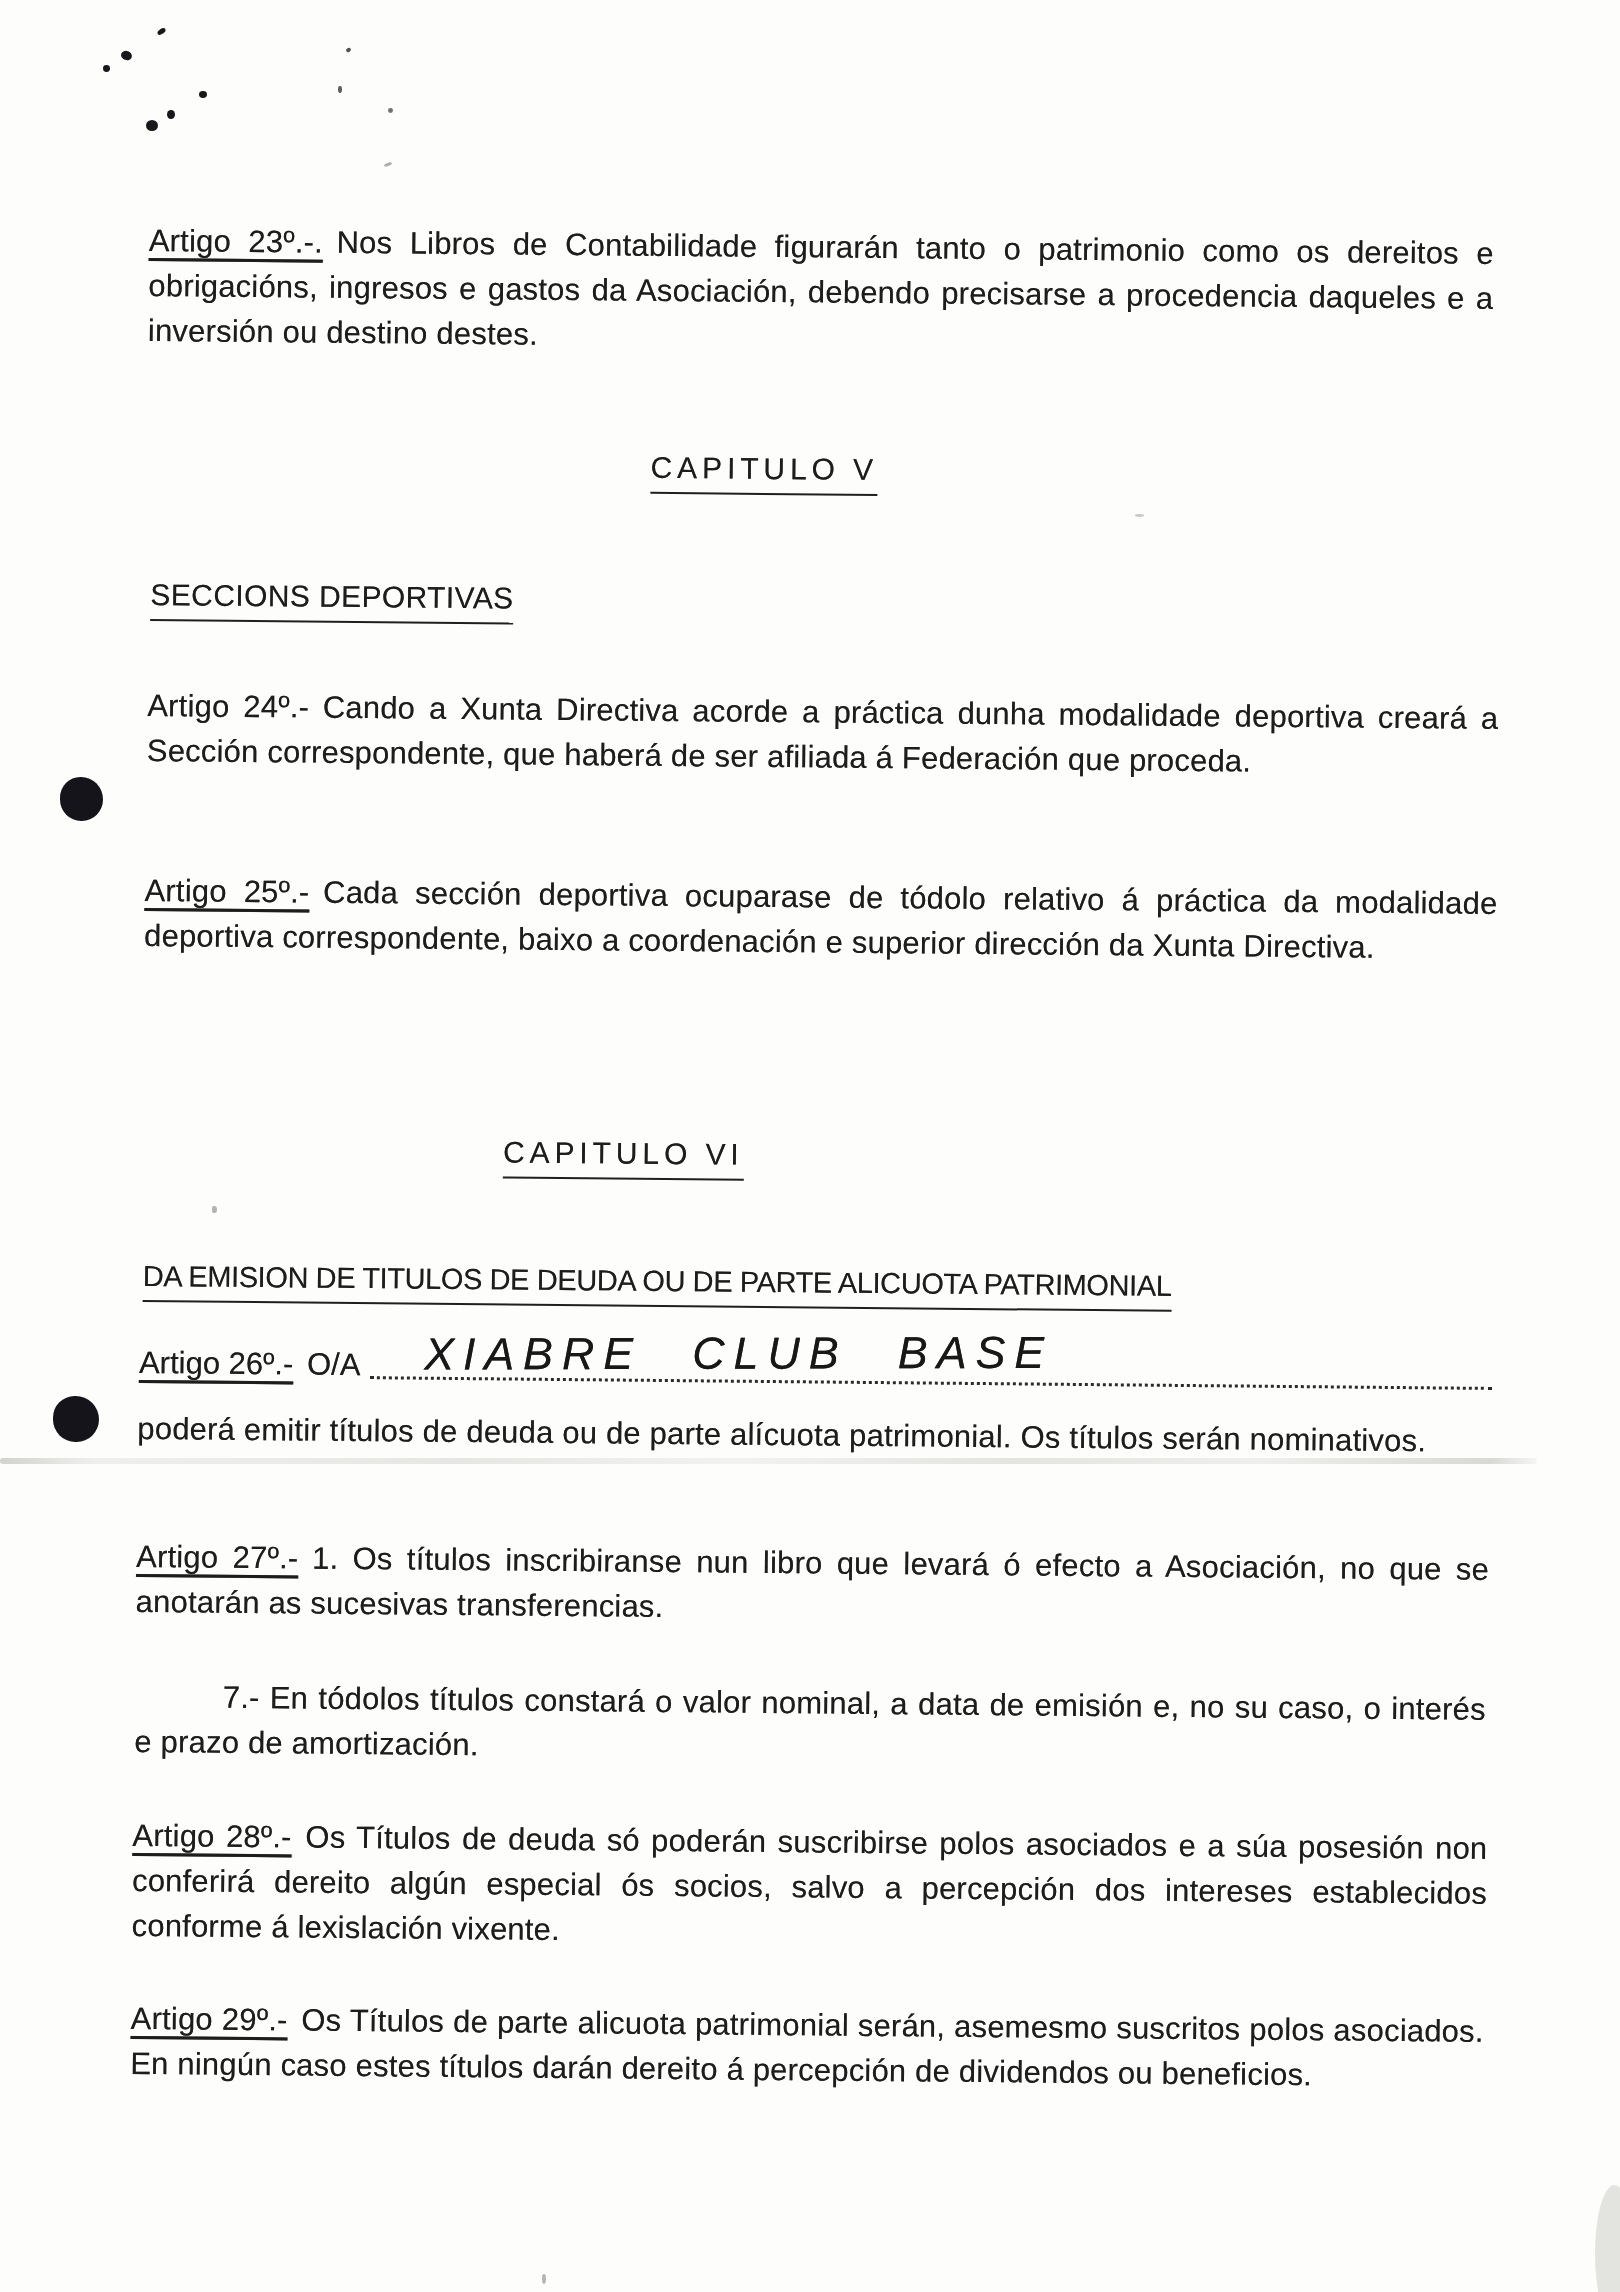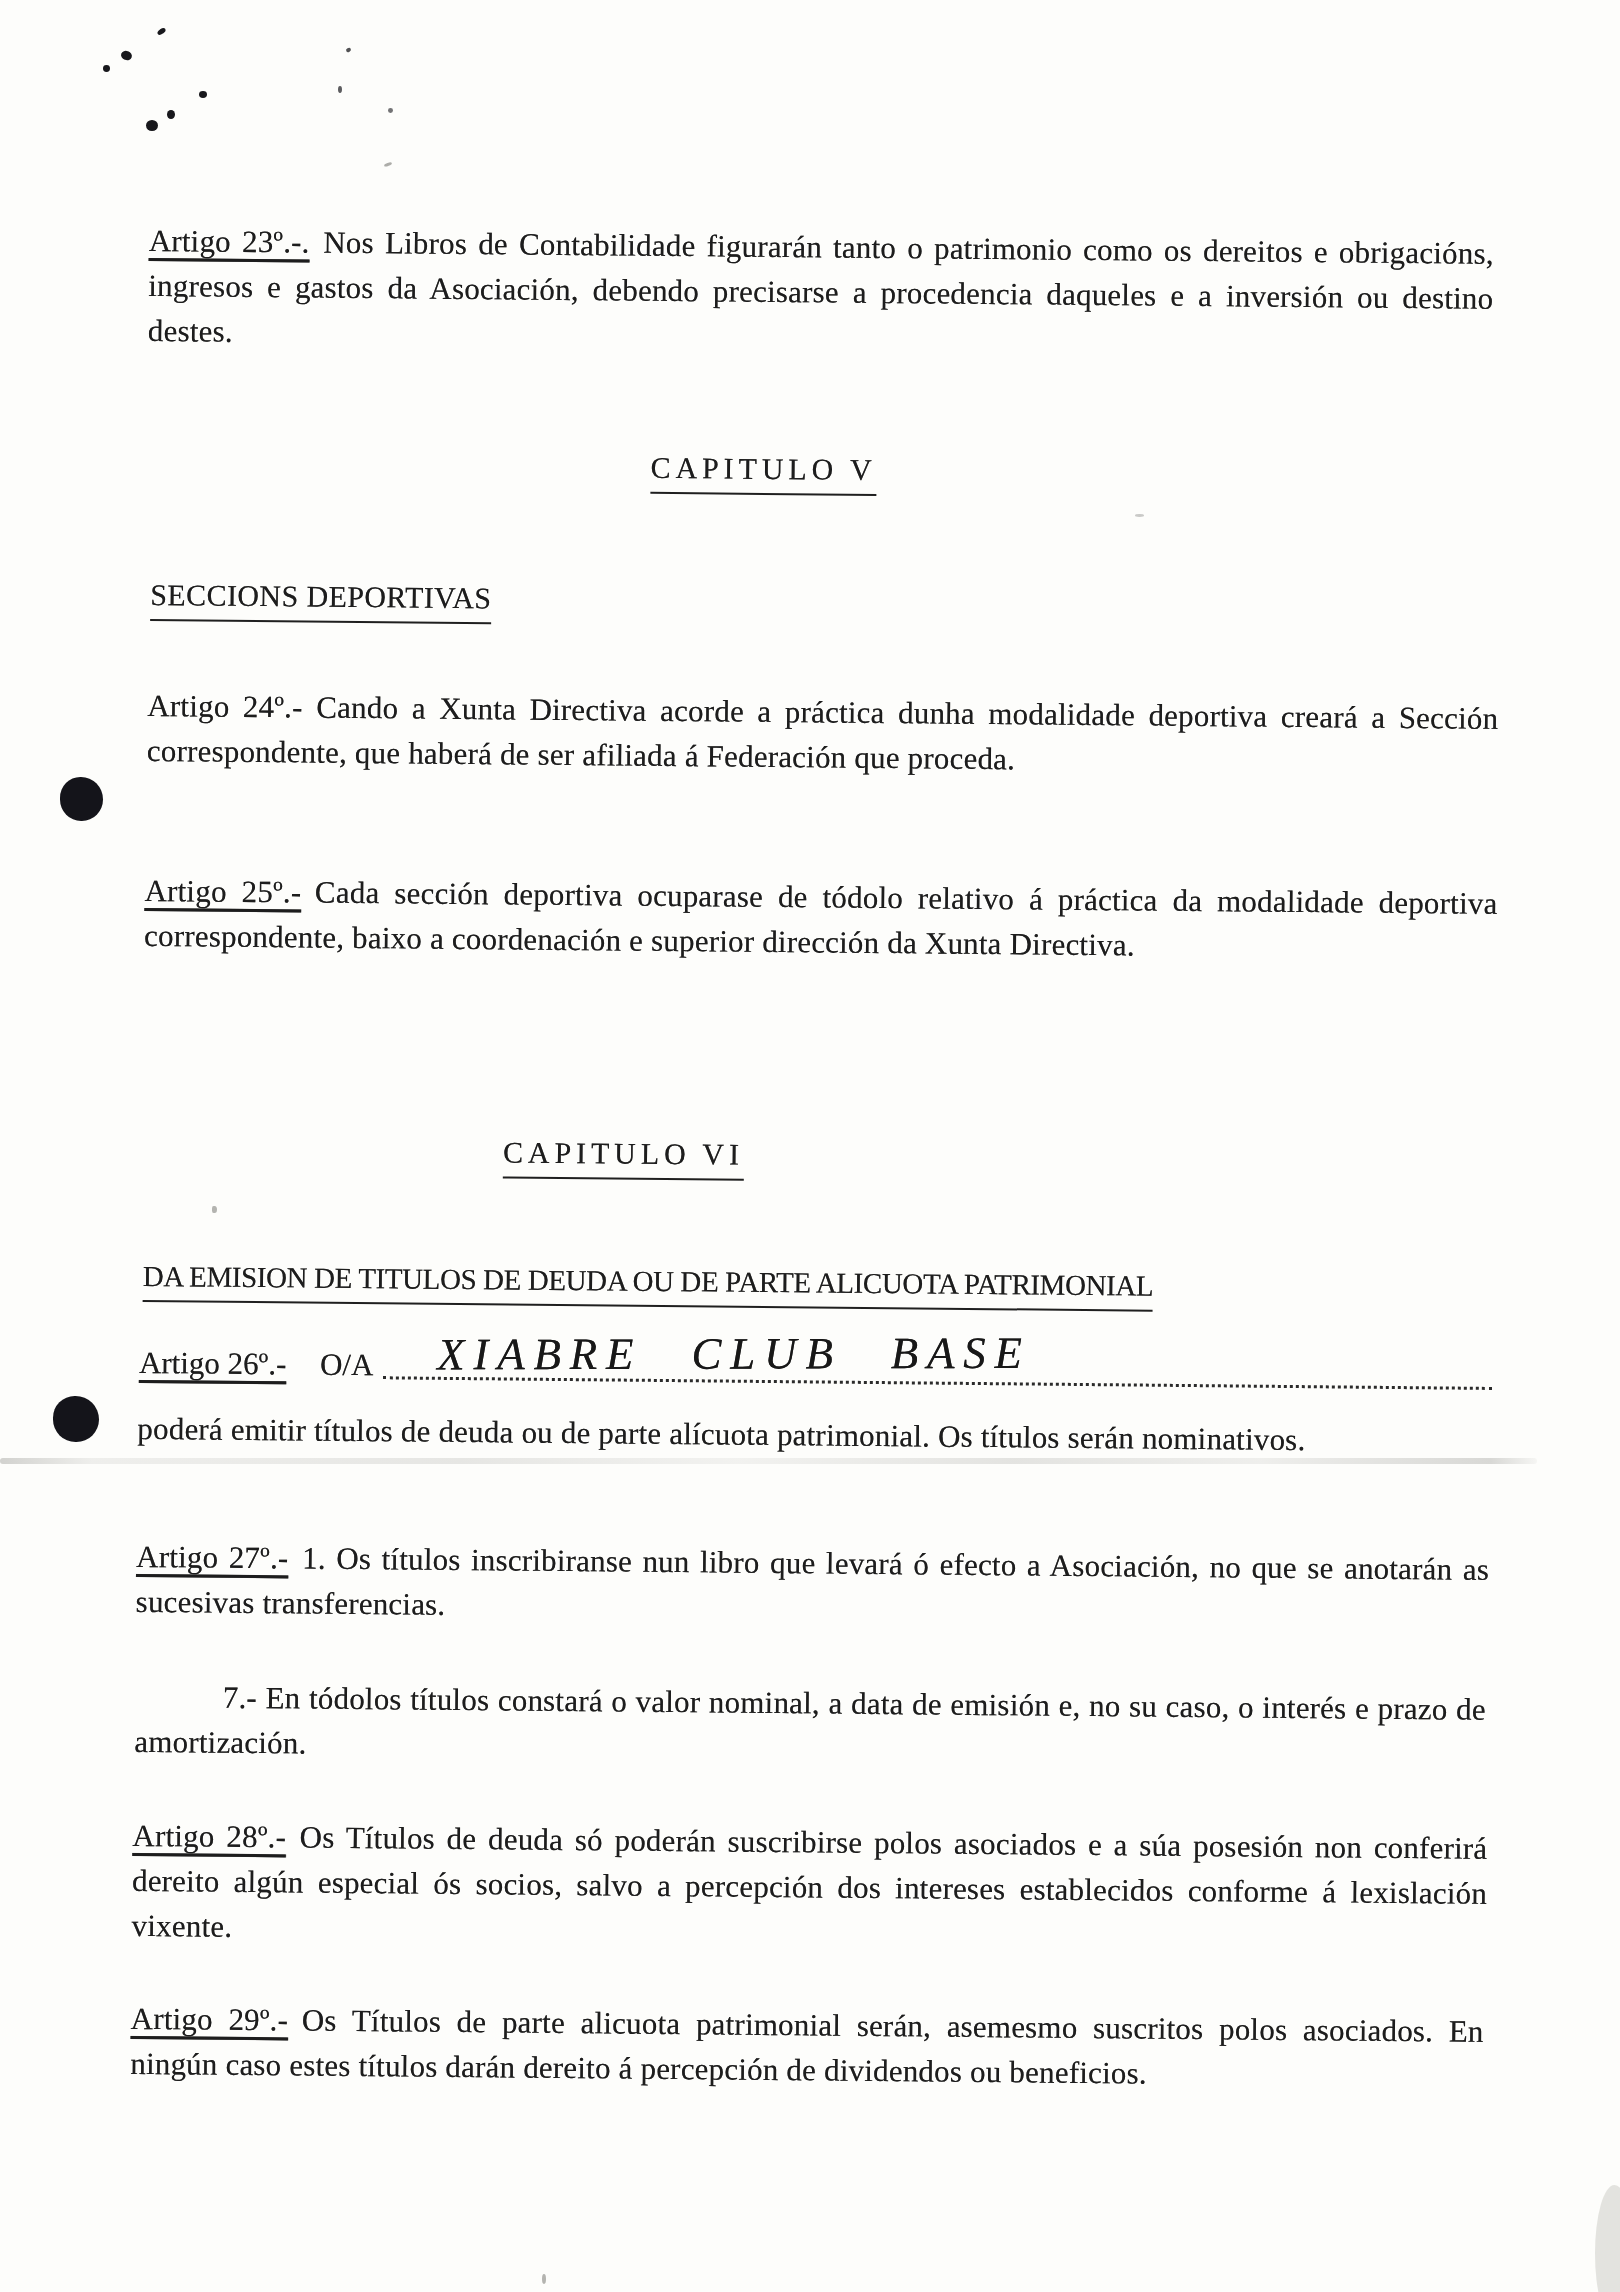--- a/index.html
+++ b/index.html
@@ -1,21 +1,21 @@
 <!DOCTYPE html>
 <html><head>
 <meta charset="utf-8">
 <style>
   html,body{margin:0;padding:0;background:#e9e9e7;}
   .page{
     position:relative;
     width:1620px;height:2293px;
     background:#fdfdfb;
     overflow:hidden;
-    font-family:Liberation Serif, serif;
+    font-family:Liberation Sans, sans-serif;
     color:#1d1d1d;
   }
   .content{
     position:absolute;inset:0;
     transform:rotate(0.55deg);
     transform-origin:149px 218px;
   }
   .para{
     position:absolute;
     margin:0;
@@ -48,21 +48,21 @@
   .sec-heading{letter-spacing:0.4px;}
   .emision-heading{letter-spacing:-0.4px;font-size:29px;}
   
   .fill-row{
     position:absolute;
     display:flex;
     align-items:flex-end;
     font-size:31px;
     text-shadow:0 0 0.5px rgba(25,25,25,0.65);
   }
-  .fill-row .oa{margin-left:20px;}
+  .fill-row .oa{margin-left:0;}
   .dotfill{
     flex:1;
     position:relative;
     border-bottom:3.9px dotted #2b2b2b;
     margin-left:9.8px;
     margin-bottom:3.9px;
     height:5.9px;
   }
   .handwriting{
     position:absolute;

